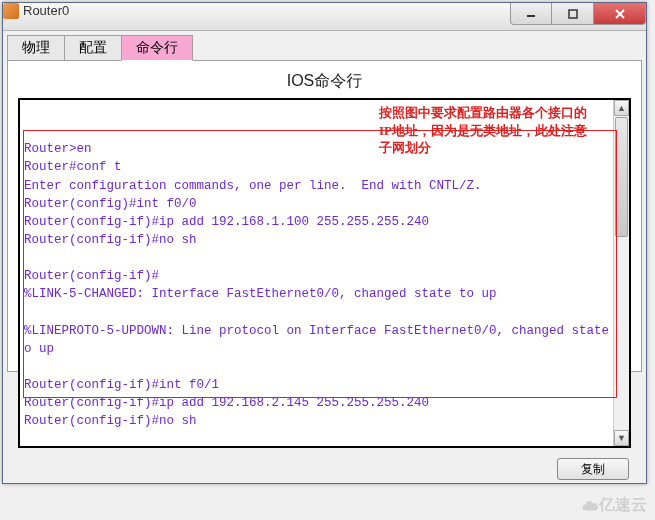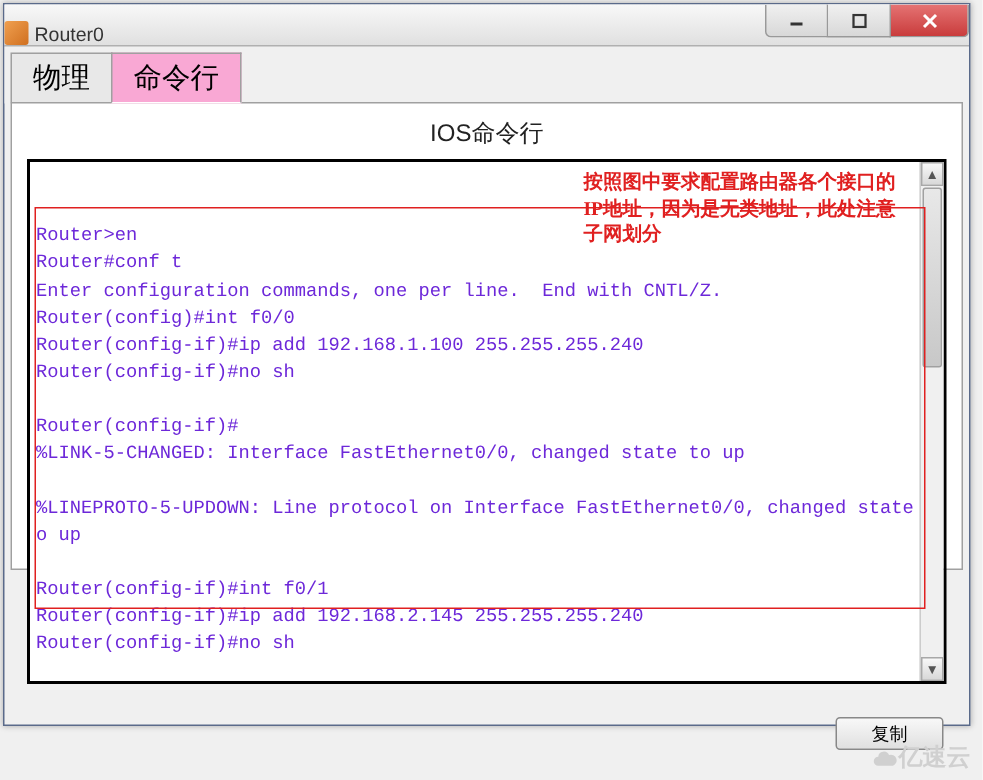--- a/index.html
+++ b/index.html
@@ -20,21 +20,21 @@
       border: 1px solid #5a6a8a;
       border-radius: 0;
       box-shadow: 0 0 4px rgba(0,0,0,0.3);
       position: relative;
     }
     .titlebar {
       height: 28px;
       background: linear-gradient(to bottom, #f8f8f8, #e0e0e0);
       border-bottom: 1px solid #b0b0b0;
       display: flex;
-      align-items: flex-end;
+      align-items: flex-start;
       padding-left: 0;
       position: relative;
     }
     .titlebar-icon {
       width: 16px;
       height: 16px;
       margin-right: 4px;
       display: inline-block;
       background: linear-gradient(135deg,#f0a050,#d07020);
       border-radius: 2px;
@@ -67,21 +67,21 @@
     .tabs {
       display: flex;
       padding: 4px 4px 0 4px;
       background: #f0f0f0;
     }
     .tab {
       padding: 3px 14px;
       border: 1px solid #a0a0a0;
       background: #e8e8e8;
       margin-right: -1px;
-      font-size: 19px;
+      font-size: 14px;
       position: relative;
       cursor: pointer;
     }
     .tab.active {
       background: #f9a8d4;
       border-bottom: 1px solid #fff;
       z-index: 2;
     }
     .tab-content {
       height: 312px;
@@ -112,21 +112,21 @@
       white-space: pre-wrap;
       word-break: break-all;
       color: #6d28d9;
       background: #fff;
       height: 100%;
       overflow-y: hidden;
     }
     .red-note {
       position: absolute;
       top: 4px;
-      right: 30px;
+      right: 40px;
       width: 210px;
       color: #e02020;
       font-size: 13px;
       font-weight: bold;
       font-family: "SimSun","Microsoft YaHei";
       line-height: 1.35;
       z-index: 5;
       text-align: left;
     }
     .red-box {
@@ -163,21 +163,21 @@
       margin:1px;
       height: 120px;
       background: linear-gradient(#e8e8e8,#c8c8c8);
       border:1px solid #a0a0a0;
       border-radius:2px;
     }
     .bottom-buttons {
       display: flex;
       justify-content: flex-end;
       gap: 4px;
-      margin-top: 22px;
+      margin-top: 10px;
       padding-right: 2px;
     }
     .action-btn {
       width: 72px;
       height: 22px;
       border: 1px solid #888;
       background: linear-gradient(#f8f8f8,#e0e0e0);
       border-radius: 3px;
       font-size: 12px;
       cursor: pointer;
@@ -222,20 +222,21 @@
         <svg width="10" height="10">
             <line x1="1" y1="1" x2="9" y2="9" stroke="#fff" stroke-width="2"></line>
             <line x1="9" y1="1" x2="1" y2="9" stroke="#fff" stroke-width="2"></line>
           </svg>
       </div>
     </div>
   </div>
 
   <div class="tabs">
     <div class="tab">物理</div>
+    <div class="tab">配置</div>
     <div class="tab active">命令行</div>
   </div>
 
   <div class="tab-content">
     <div class="ios-title">IOS命令行</div>
 
     <div class="terminal-wrap">
       <div class="red-note">按照图中要求配置路由器各个接口的IP地址，因为是无类地址，此处注意子网划分</div>
       <div class="red-box"></div>
       <div class="terminal">

